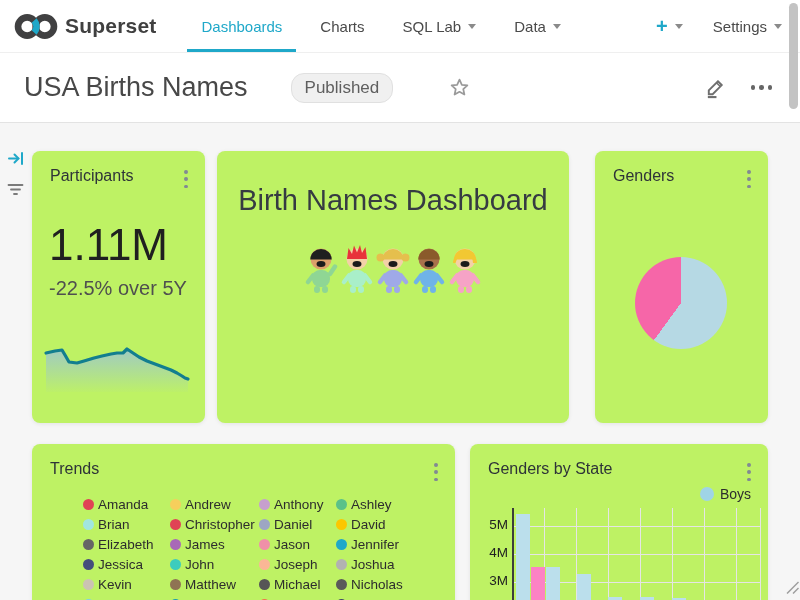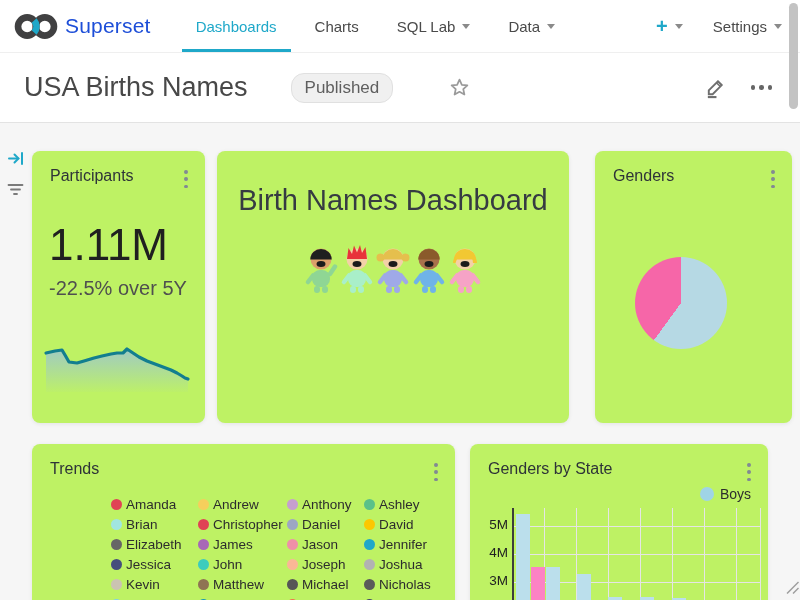--- a/index.html
+++ b/index.html
@@ -3,21 +3,21 @@
 <meta charset="utf-8">
 <style>
   html,body{margin:0;padding:0;}
   body{width:800px;height:600px;overflow:hidden;background:#f6f6f6;
        font-family:"Liberation Sans","DejaVu Sans",sans-serif;position:relative;}
 
   
   .topnav{height:52px;background:#fff;border-bottom:1px solid #efefef;
           display:flex;align-items:center;padding:0 18px 0 14px;position:relative;z-index:3;}
   .brand{display:flex;align-items:center;gap:7px;}
-  .brand-name{font-size:21px;font-weight:400;color:#1d4ed8;letter-spacing:.2px;}
+  .brand-name{font-size:21px;font-weight:700;color:#404040;letter-spacing:.2px;}
   .nav-links{display:flex;margin-left:26px;height:52px;}
   .nav-item{position:relative;display:flex;align-items:center;height:52px;
             padding:0 19px;font-size:15px;color:#4a4a4a;cursor:pointer;}
   .nav-item.active{color:#1fa8c9;}
   .nav-item.active::after{content:"";position:absolute;left:5px;right:5px;bottom:0;
             height:3px;background:#1fa8c9;}
   .caret{display:inline-block;width:0;height:0;border-left:4px solid transparent;
          border-right:4px solid transparent;border-top:5px solid #8a8a8a;margin-left:7px;}
   .nav-right{margin-left:auto;display:flex;align-items:center;gap:30px;}
   .plus-btn{display:flex;align-items:center;cursor:pointer;}
@@ -45,38 +45,38 @@
   .card{position:absolute;background:#bef264;border-radius:8px;
         box-shadow:0 1px 4px rgba(0,0,0,.08);}
   .card-head{display:flex;justify-content:space-between;align-items:flex-start;
              padding:16px 13px 0 18px;}
   .card-title{font-size:16px;color:#2e3338;}
   .kebab{display:flex;flex-direction:column;gap:3.5px;padding:3px 4px;cursor:pointer;}
   .kebab i{width:3.8px;height:3.8px;border-radius:50%;background:#828a93;}
 
   #card-participants{left:32px;top:28px;width:173px;height:272px;}
   #card-markdown{left:217px;top:28px;width:352px;height:272px;}
-  #card-genders{left:595px;top:28px;width:197px;height:272px;}
+  #card-genders{left:595px;top:28px;width:173px;height:272px;}
   #card-trends{left:32px;top:321px;width:423px;height:300px;}
   #card-gbs{left:470px;top:321px;width:298px;height:300px;}
 
   .big-number{font-size:44px;font-weight:500;color:#202020;line-height:1;
               padding:32px 0 0 17px;}
   .subheader{font-size:20px;color:#4f4f4f;padding:10px 0 0 17px;}
   .spark{position:absolute;left:12px;bottom:30px;}
 
   .md-heading{text-align:center;font-size:29px;color:#363b42;margin-top:33px;}
   .kids{display:flex;justify-content:center;gap:2px;margin-top:27px;}
 
   .pie{position:absolute;left:40px;top:106px;width:92px;height:92px;border-radius:50%;}
 
   .legend-grid{display:grid;grid-template-columns:87px 89px 77px 86px;row-gap:6px;
                padding:13px 0 0 51px;}
   .lgi{display:flex;align-items:center;height:14px;font-size:13.5px;color:#2d2d2d;
-       white-space:nowrap;cursor:pointer;margin-left:28px;}
+       white-space:nowrap;cursor:pointer;}
   .lgi .dot{width:11px;height:11px;border-radius:50%;margin-right:4px;flex:0 0 auto;}
 
   .gbs-legend{position:absolute;right:17px;top:42px;display:flex;align-items:center;
               gap:6px;font-size:14px;color:#2d2d2d;cursor:pointer;}
   .gbs-legend .dot{width:14px;height:14px;border-radius:50%;}
   .plot{position:absolute;left:0;top:0;width:100%;height:100%;overflow:hidden;}
   .ytick{position:absolute;left:6px;width:32px;text-align:right;font-size:13.5px;
          color:#222;font-weight:500;}
   .hgrid,.vgrid{position:absolute;background:#e5e5e5;}
   .axis-y{position:absolute;background:#3c3c3c;}

